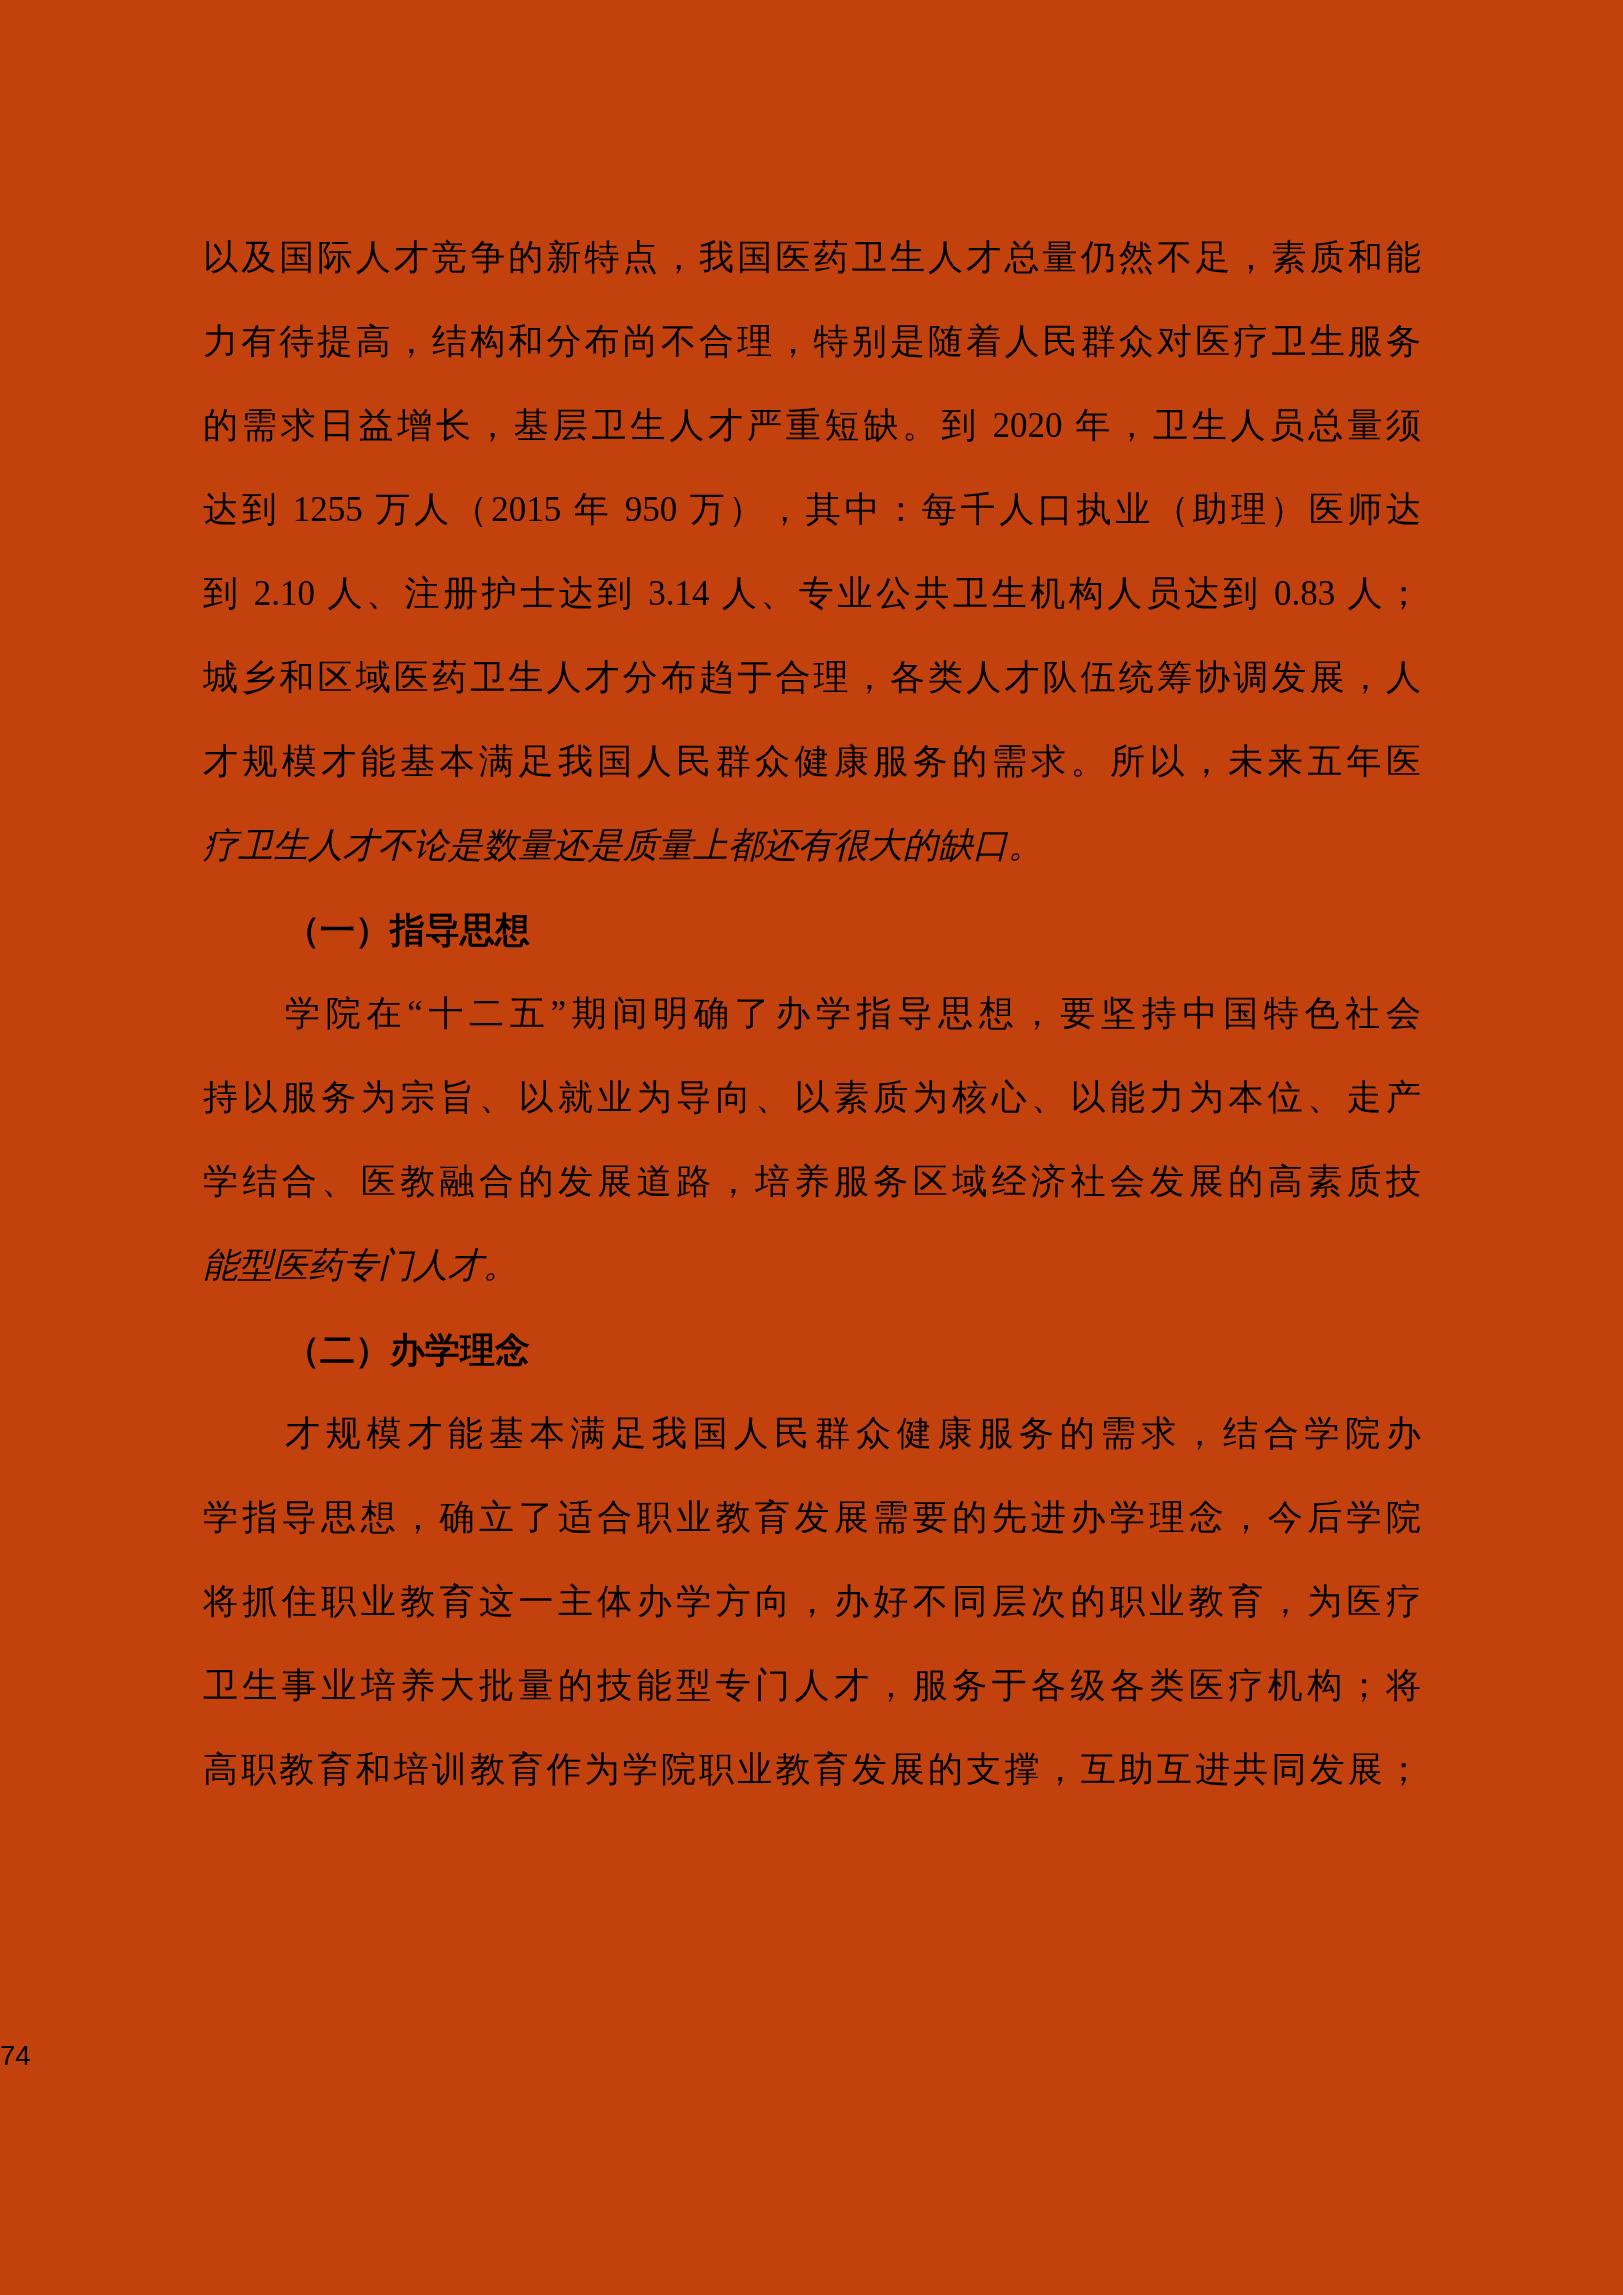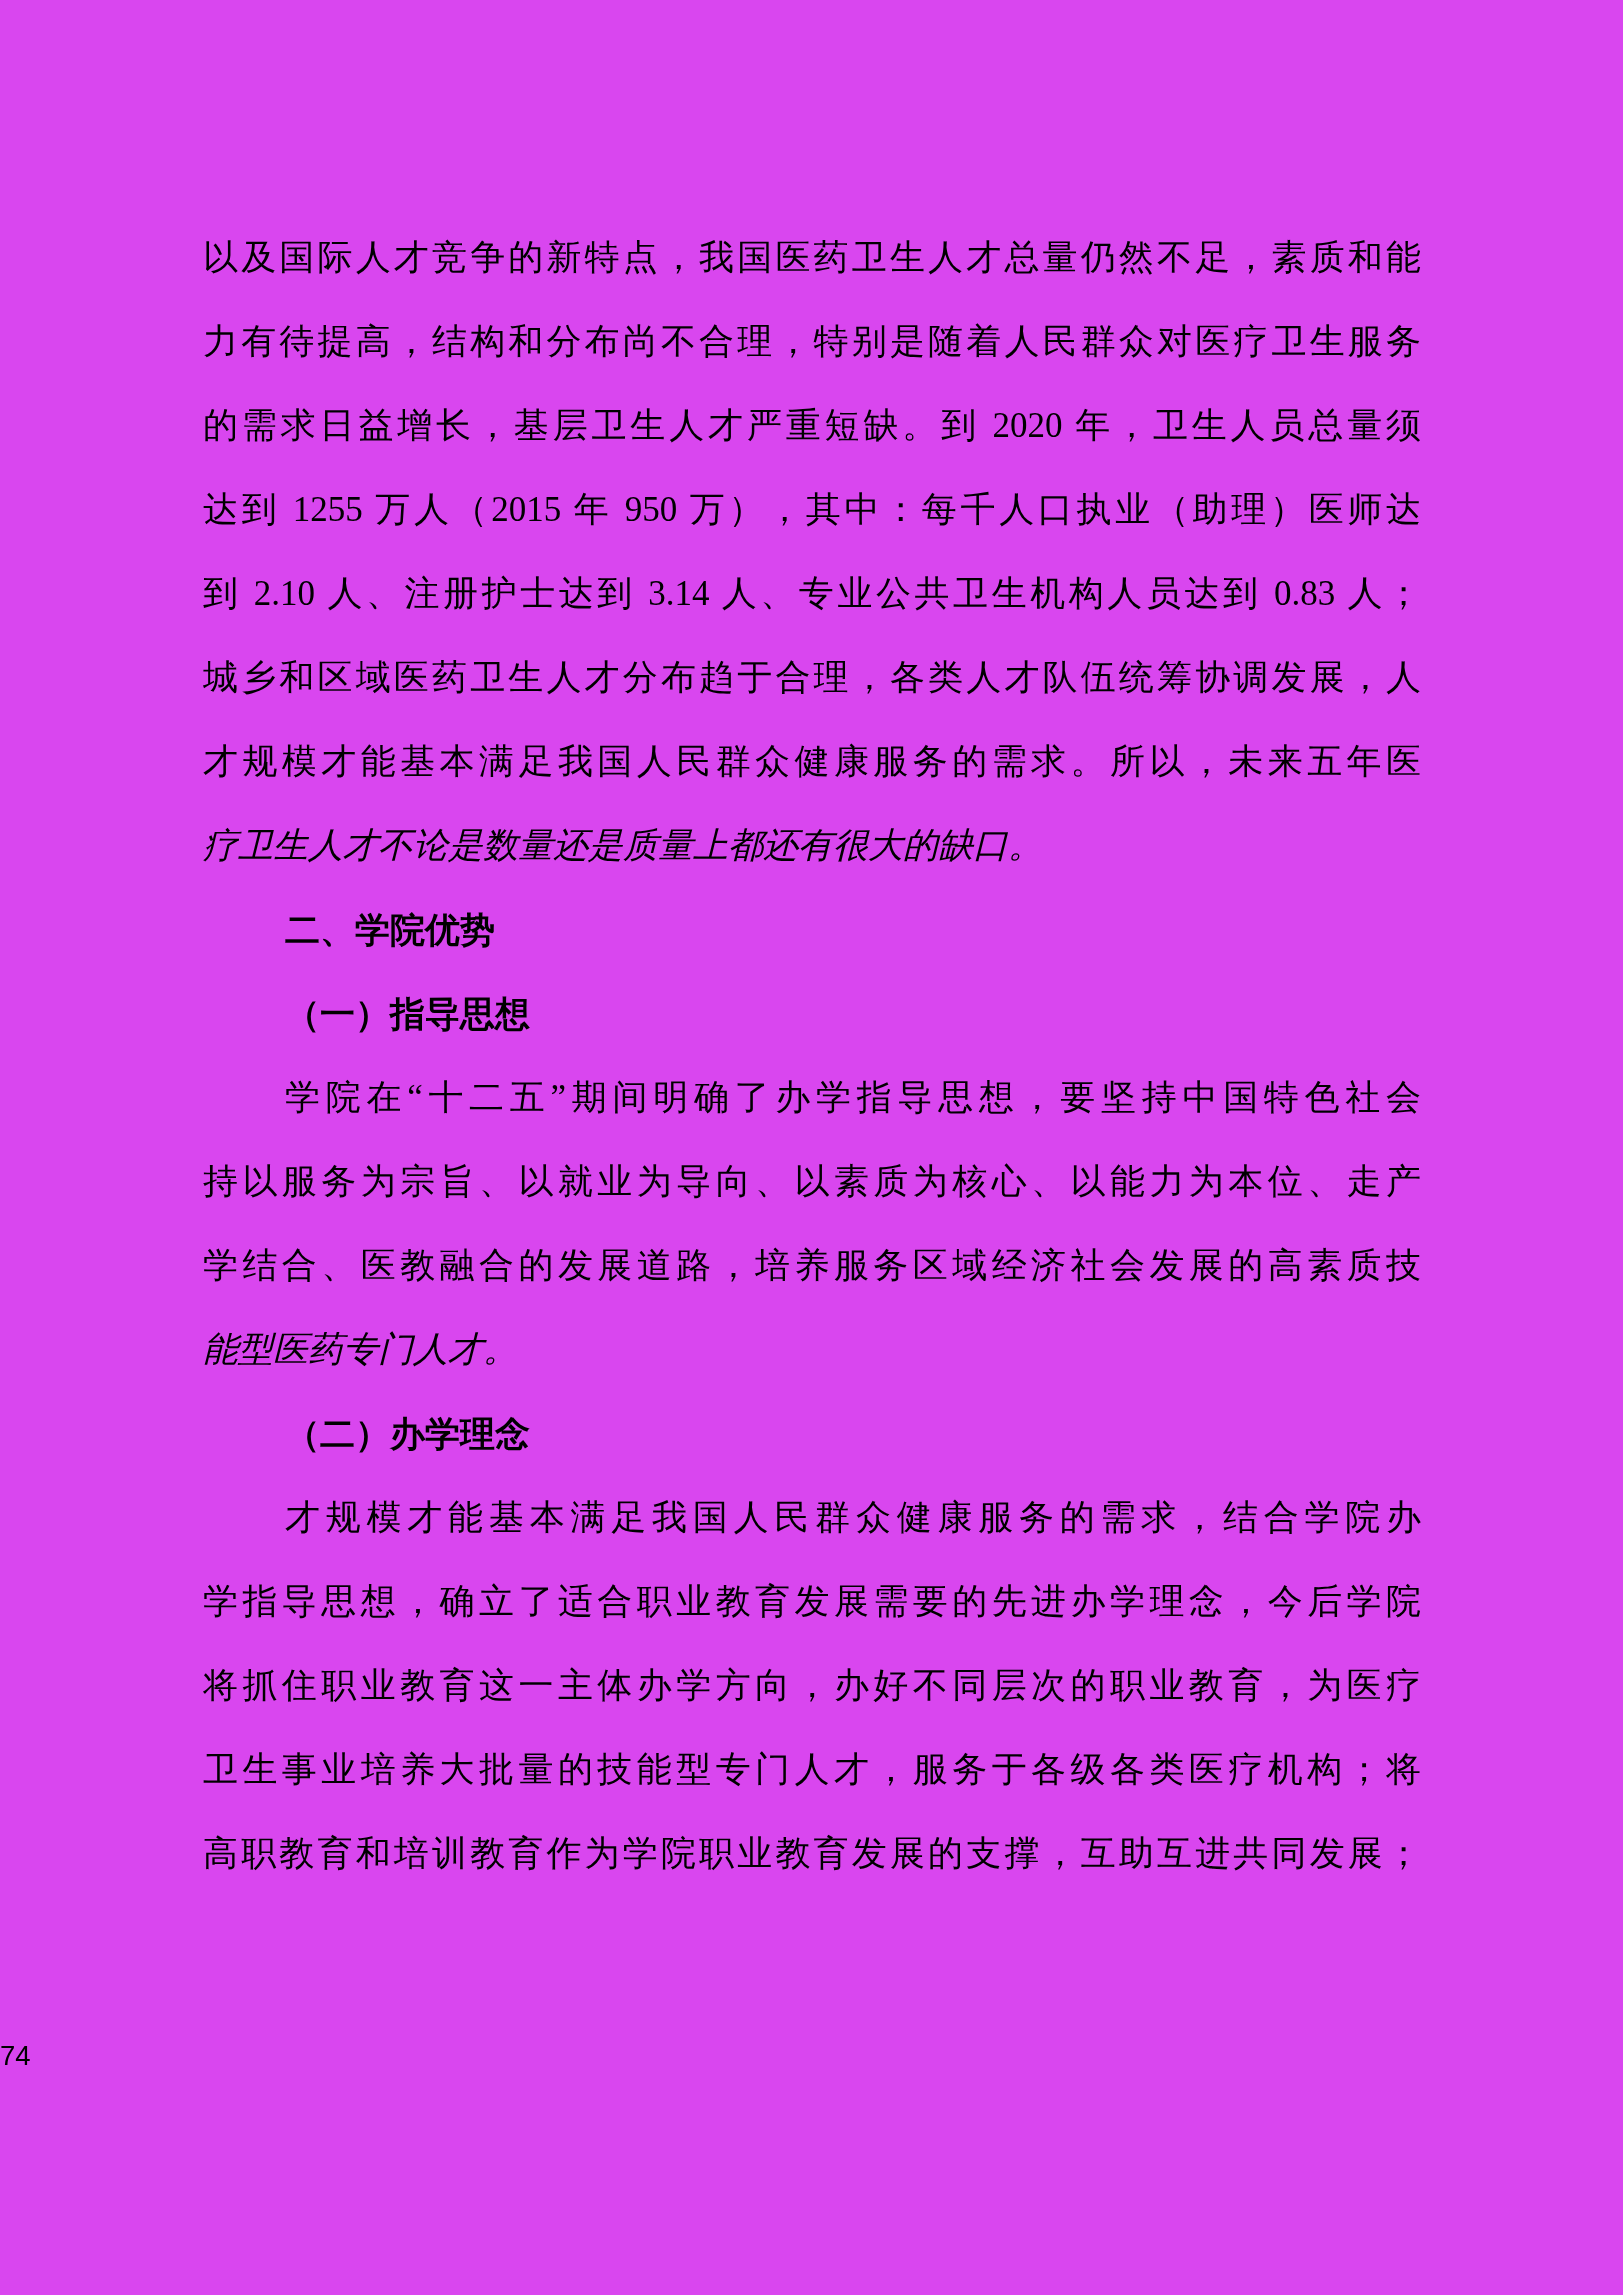--- a/index.html
+++ b/index.html
@@ -4,21 +4,21 @@
 <style>
   html, body {
     margin: 0;
     padding: 0;
     background: #ffffff;
   }
   .page {
     position: relative;
     width: 1623px;
     height: 2295px;
-    background: #d946ef;
+    background: #c2410c;
     color: #000000;
     font-family: "Liberation Serif", "DejaVu Serif", serif;
     overflow: hidden;
   }
   .content {
     position: absolute;
     left: 203px;
     top: 216px;
     width: 1218px;
   }
@@ -64,21 +64,20 @@
 <div class="page">
   <div class="content">
     <div class="line">以及国际人才竞争的新特点，我国医药卫生人才总量仍然不足，素质和能</div>
     <div class="line">力有待提高，结构和分布尚不合理，特别是随着人民群众对医疗卫生服务</div>
     <div class="line">的需求日益增长，基层卫生人才严重短缺。到 2020 年，卫生人员总量须</div>
     <div class="line">达到 1255 万人（2015 年 950 万），其中：每千人口执业（助理）医师达</div>
     <div class="line">到 2.10 人、注册护士达到 3.14 人、专业公共卫生机构人员达到 0.83 人；</div>
     <div class="line">城乡和区域医药卫生人才分布趋于合理，各类人才队伍统筹协调发展，人</div>
     <div class="line">才规模才能基本满足我国人民群众健康服务的需求。所以，未来五年医</div>
     <div class="line par-end">疗卫生人才不论是数量还是质量上都还有很大的缺口。</div>
-    <div class="line heading">二、学院优势</div>
     <div class="line heading">（一）指导思想</div>
     <div class="line indent">学院在“十二五”期间明确了办学指导思想，要坚持中国特色社会</div>
     <div class="line">持以服务为宗旨、以就业为导向、以素质为核心、以能力为本位、走产</div>
     <div class="line">学结合、医教融合的发展道路，培养服务区域经济社会发展的高素质技</div>
     <div class="line par-end">能型医药专门人才。</div>
     <div class="line heading">（二）办学理念</div>
     <div class="line indent">才规模才能基本满足我国人民群众健康服务的需求，结合学院办</div>
     <div class="line">学指导思想，确立了适合职业教育发展需要的先进办学理念，今后学院</div>
     <div class="line">将抓住职业教育这一主体办学方向，办好不同层次的职业教育，为医疗</div>
     <div class="line">卫生事业培养大批量的技能型专门人才，服务于各级各类医疗机构；将</div>

